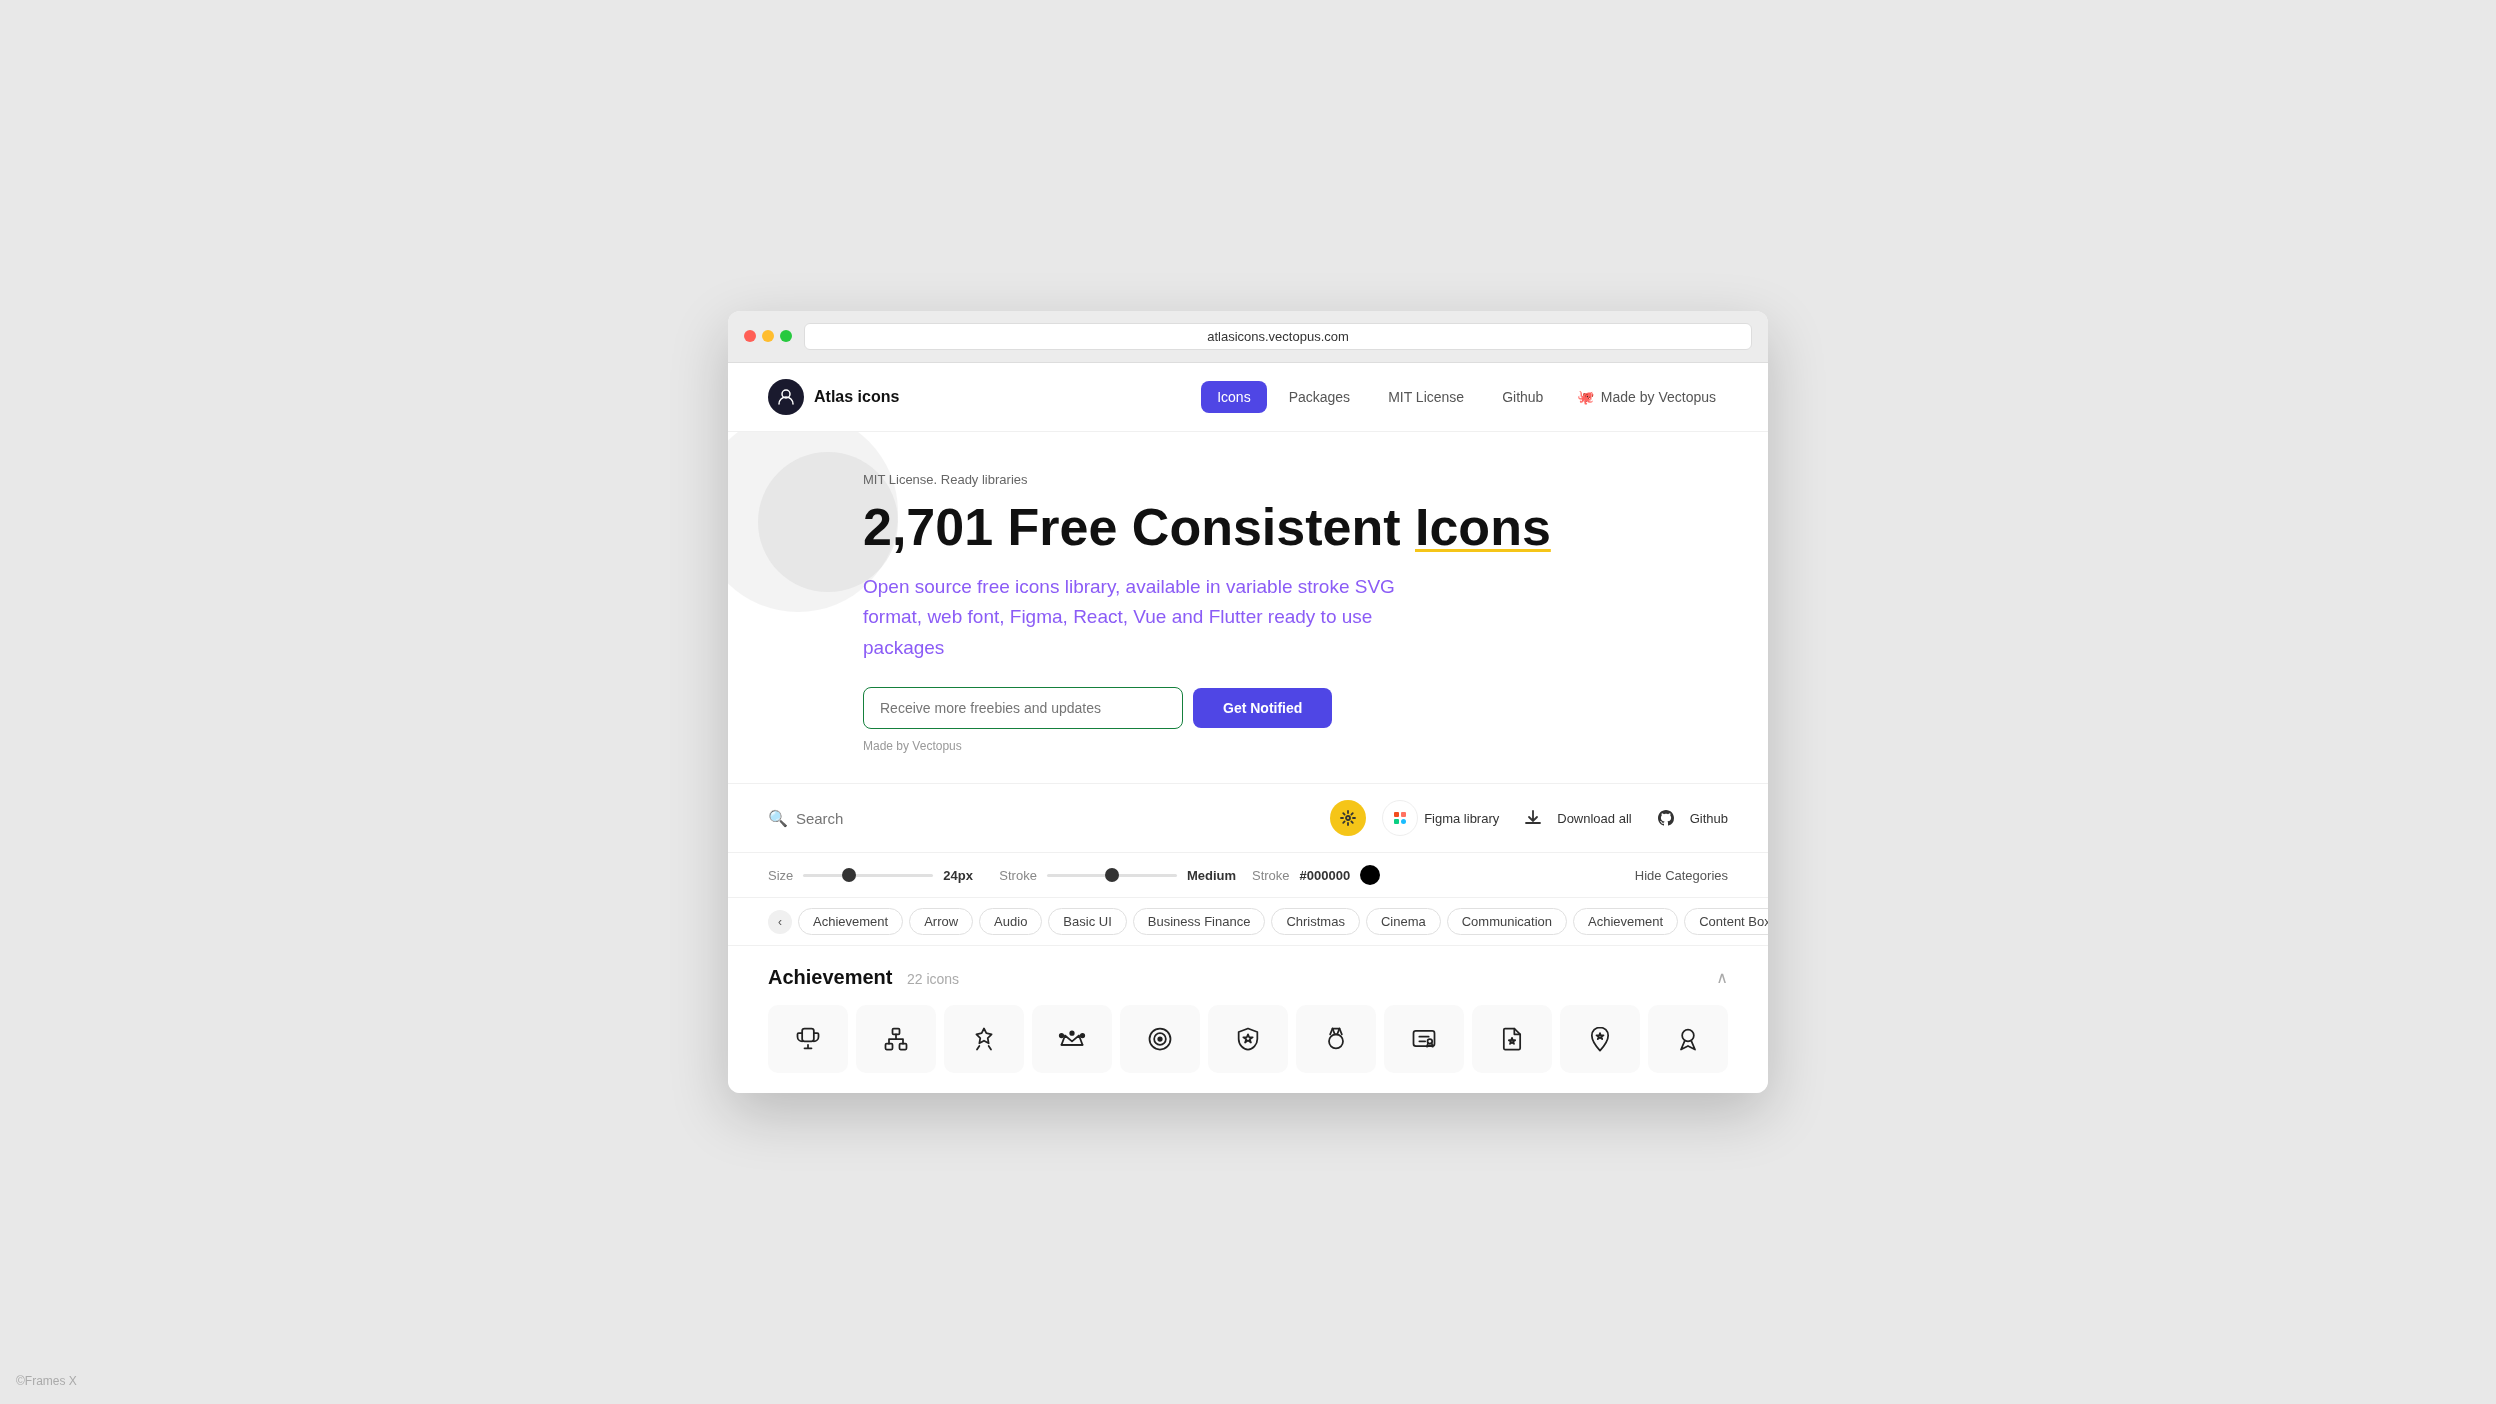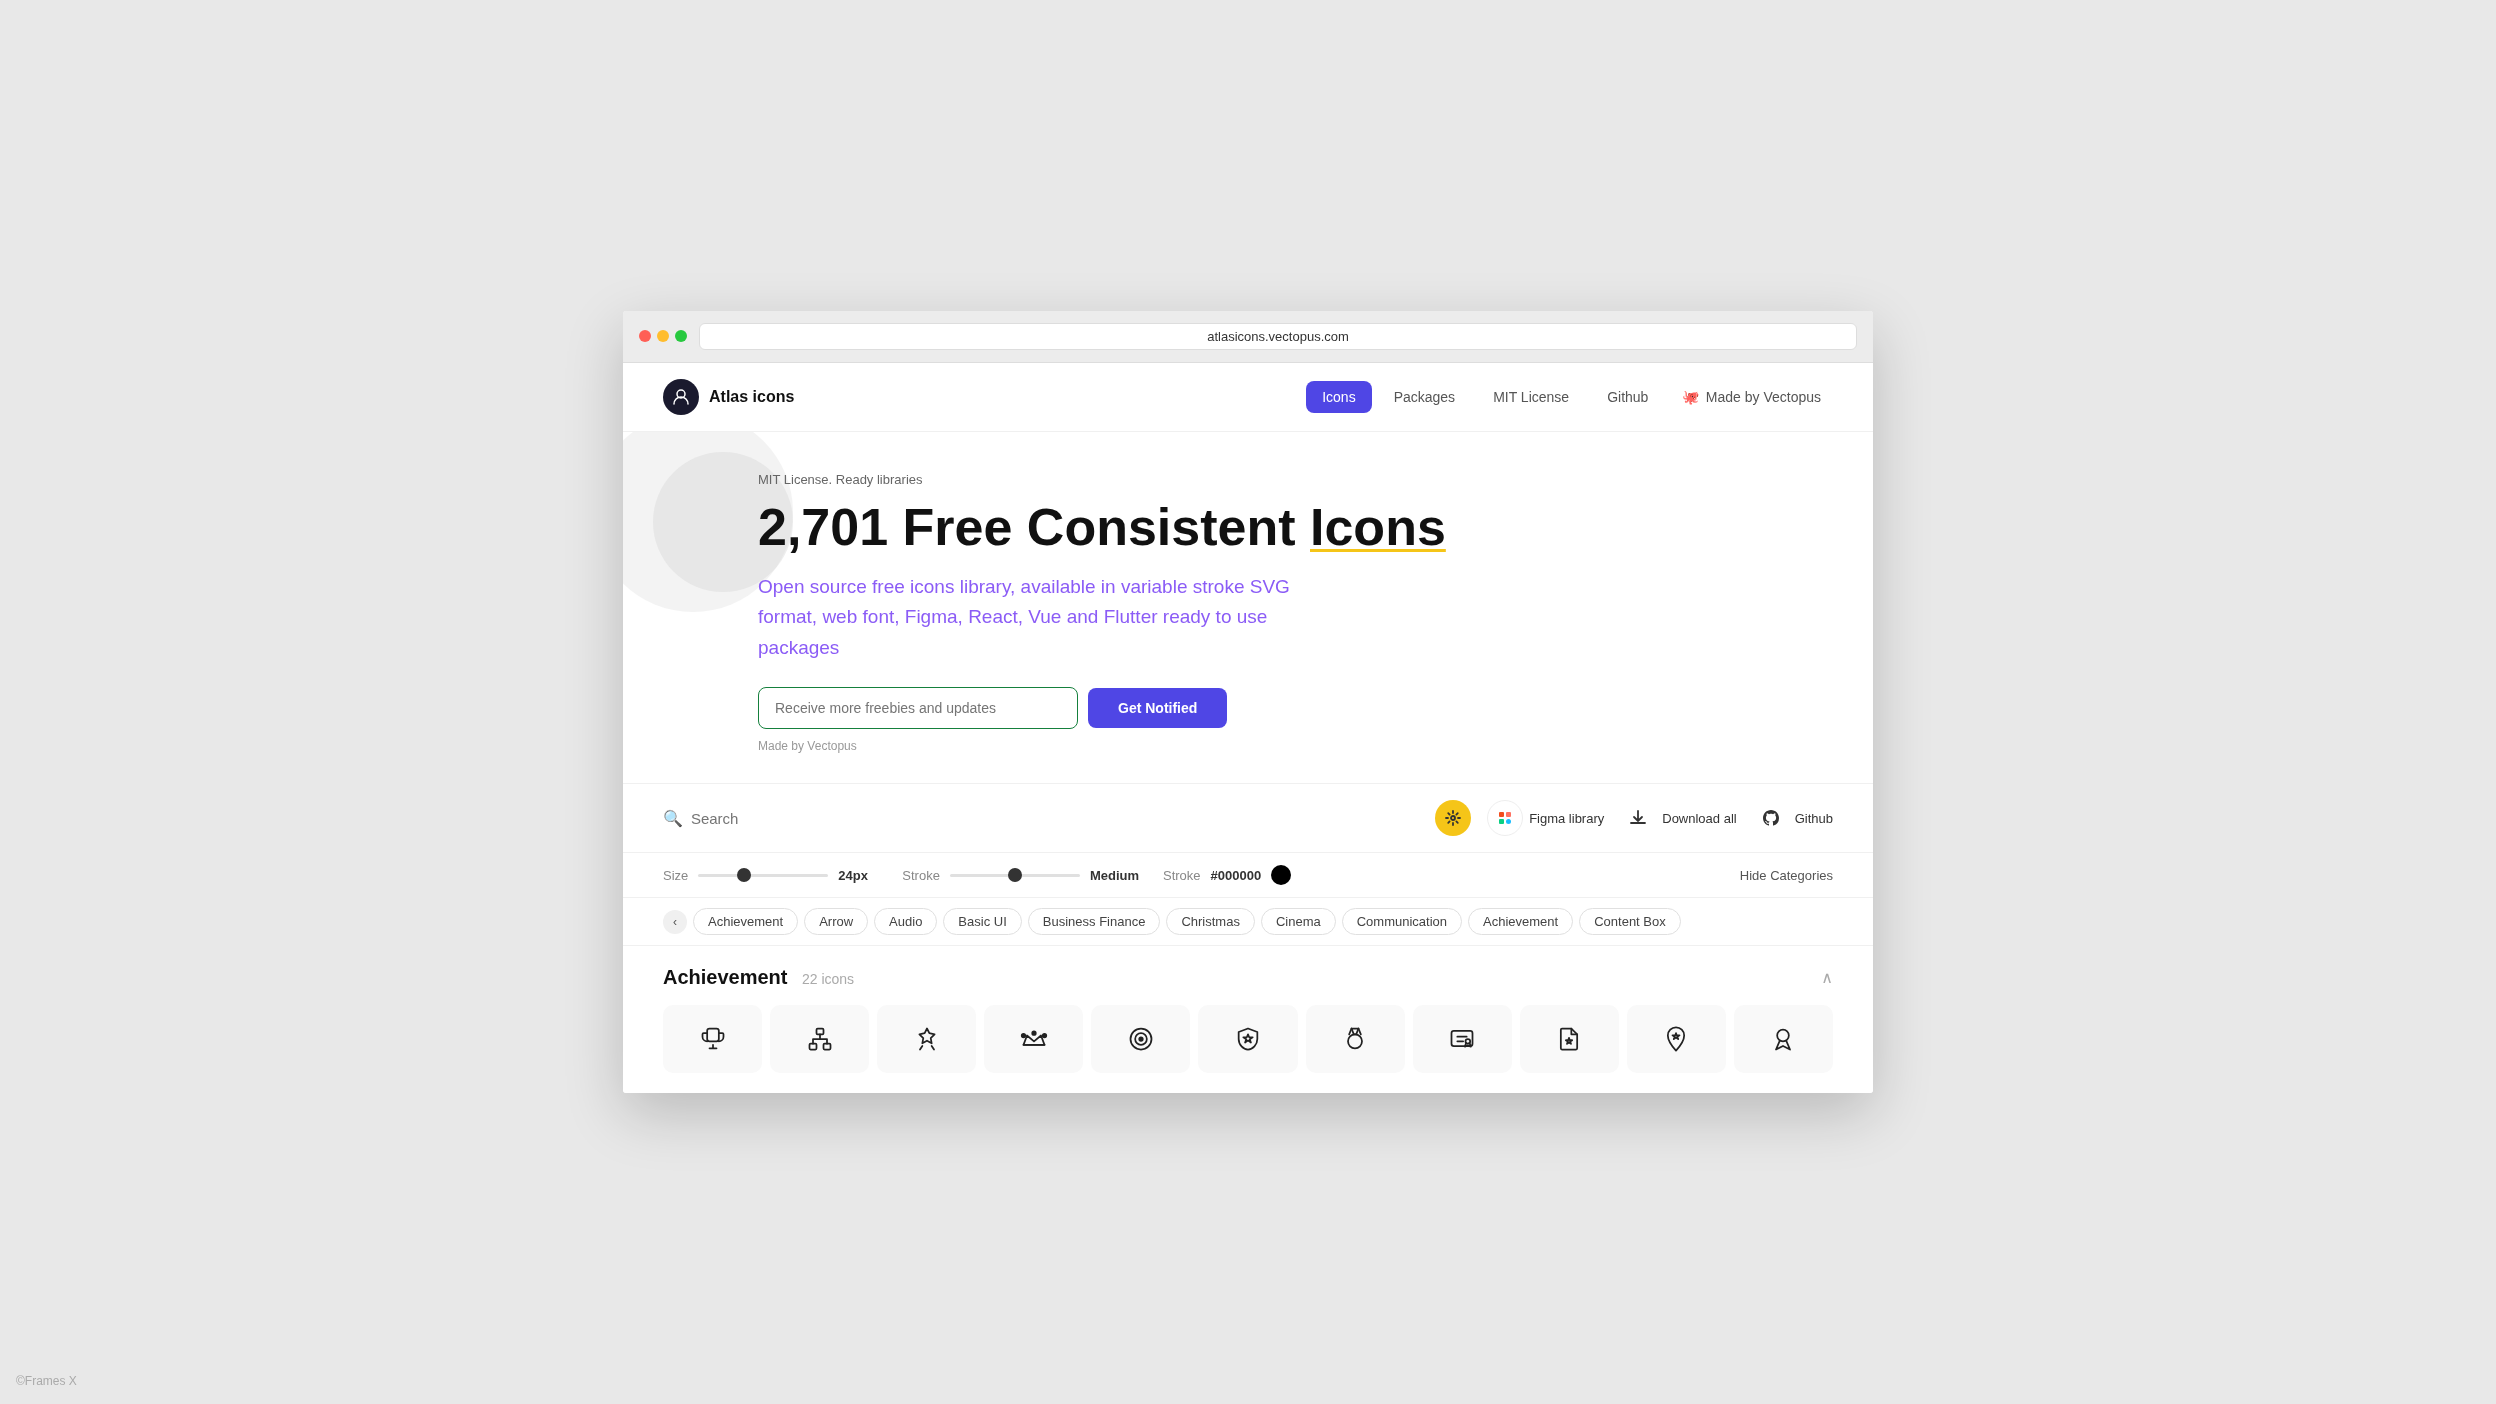--- a/index.html
+++ b/index.html
@@ -6,23 +6,23 @@
     body {
       background: #e8e8e8;
       font-family: -apple-system, BlinkMacSystemFont, 'Segoe UI', sans-serif;
       display: flex;
       align-items: center;
       justify-content: center;
       min-height: 100vh;
       padding: 20px;
     }
     .browser-window {
-      width: 1250px;
+      width: 1040px;
       background: #f5f5f5;
-      border-radius: 3px;
+      border-radius: 12px;
       overflow: hidden;
       box-shadow: 0 20px 60px rgba(0,0,0,0.2);
     }
     .browser-chrome {
       background: #ececec;
       padding: 12px 16px;
       display: flex;
       align-items: center;
       gap: 12px;
       border-bottom: 1px solid #ddd;
@@ -251,21 +251,21 @@
     }
     .toolbar-btn-icon.figma {
       background: white;
       border: 1px solid #eee;
     }
     
     .controls {
       padding: 12px 40px;
       display: flex;
       align-items: center;
-      gap: 24px;
+      gap: 16px;
       border-bottom: 1px solid #f0f0f0;
     }
     .control-group {
       display: flex;
       align-items: center;
       gap: 10px;
     }
     .control-label {
       font-size: 13px;
       color: #888;

